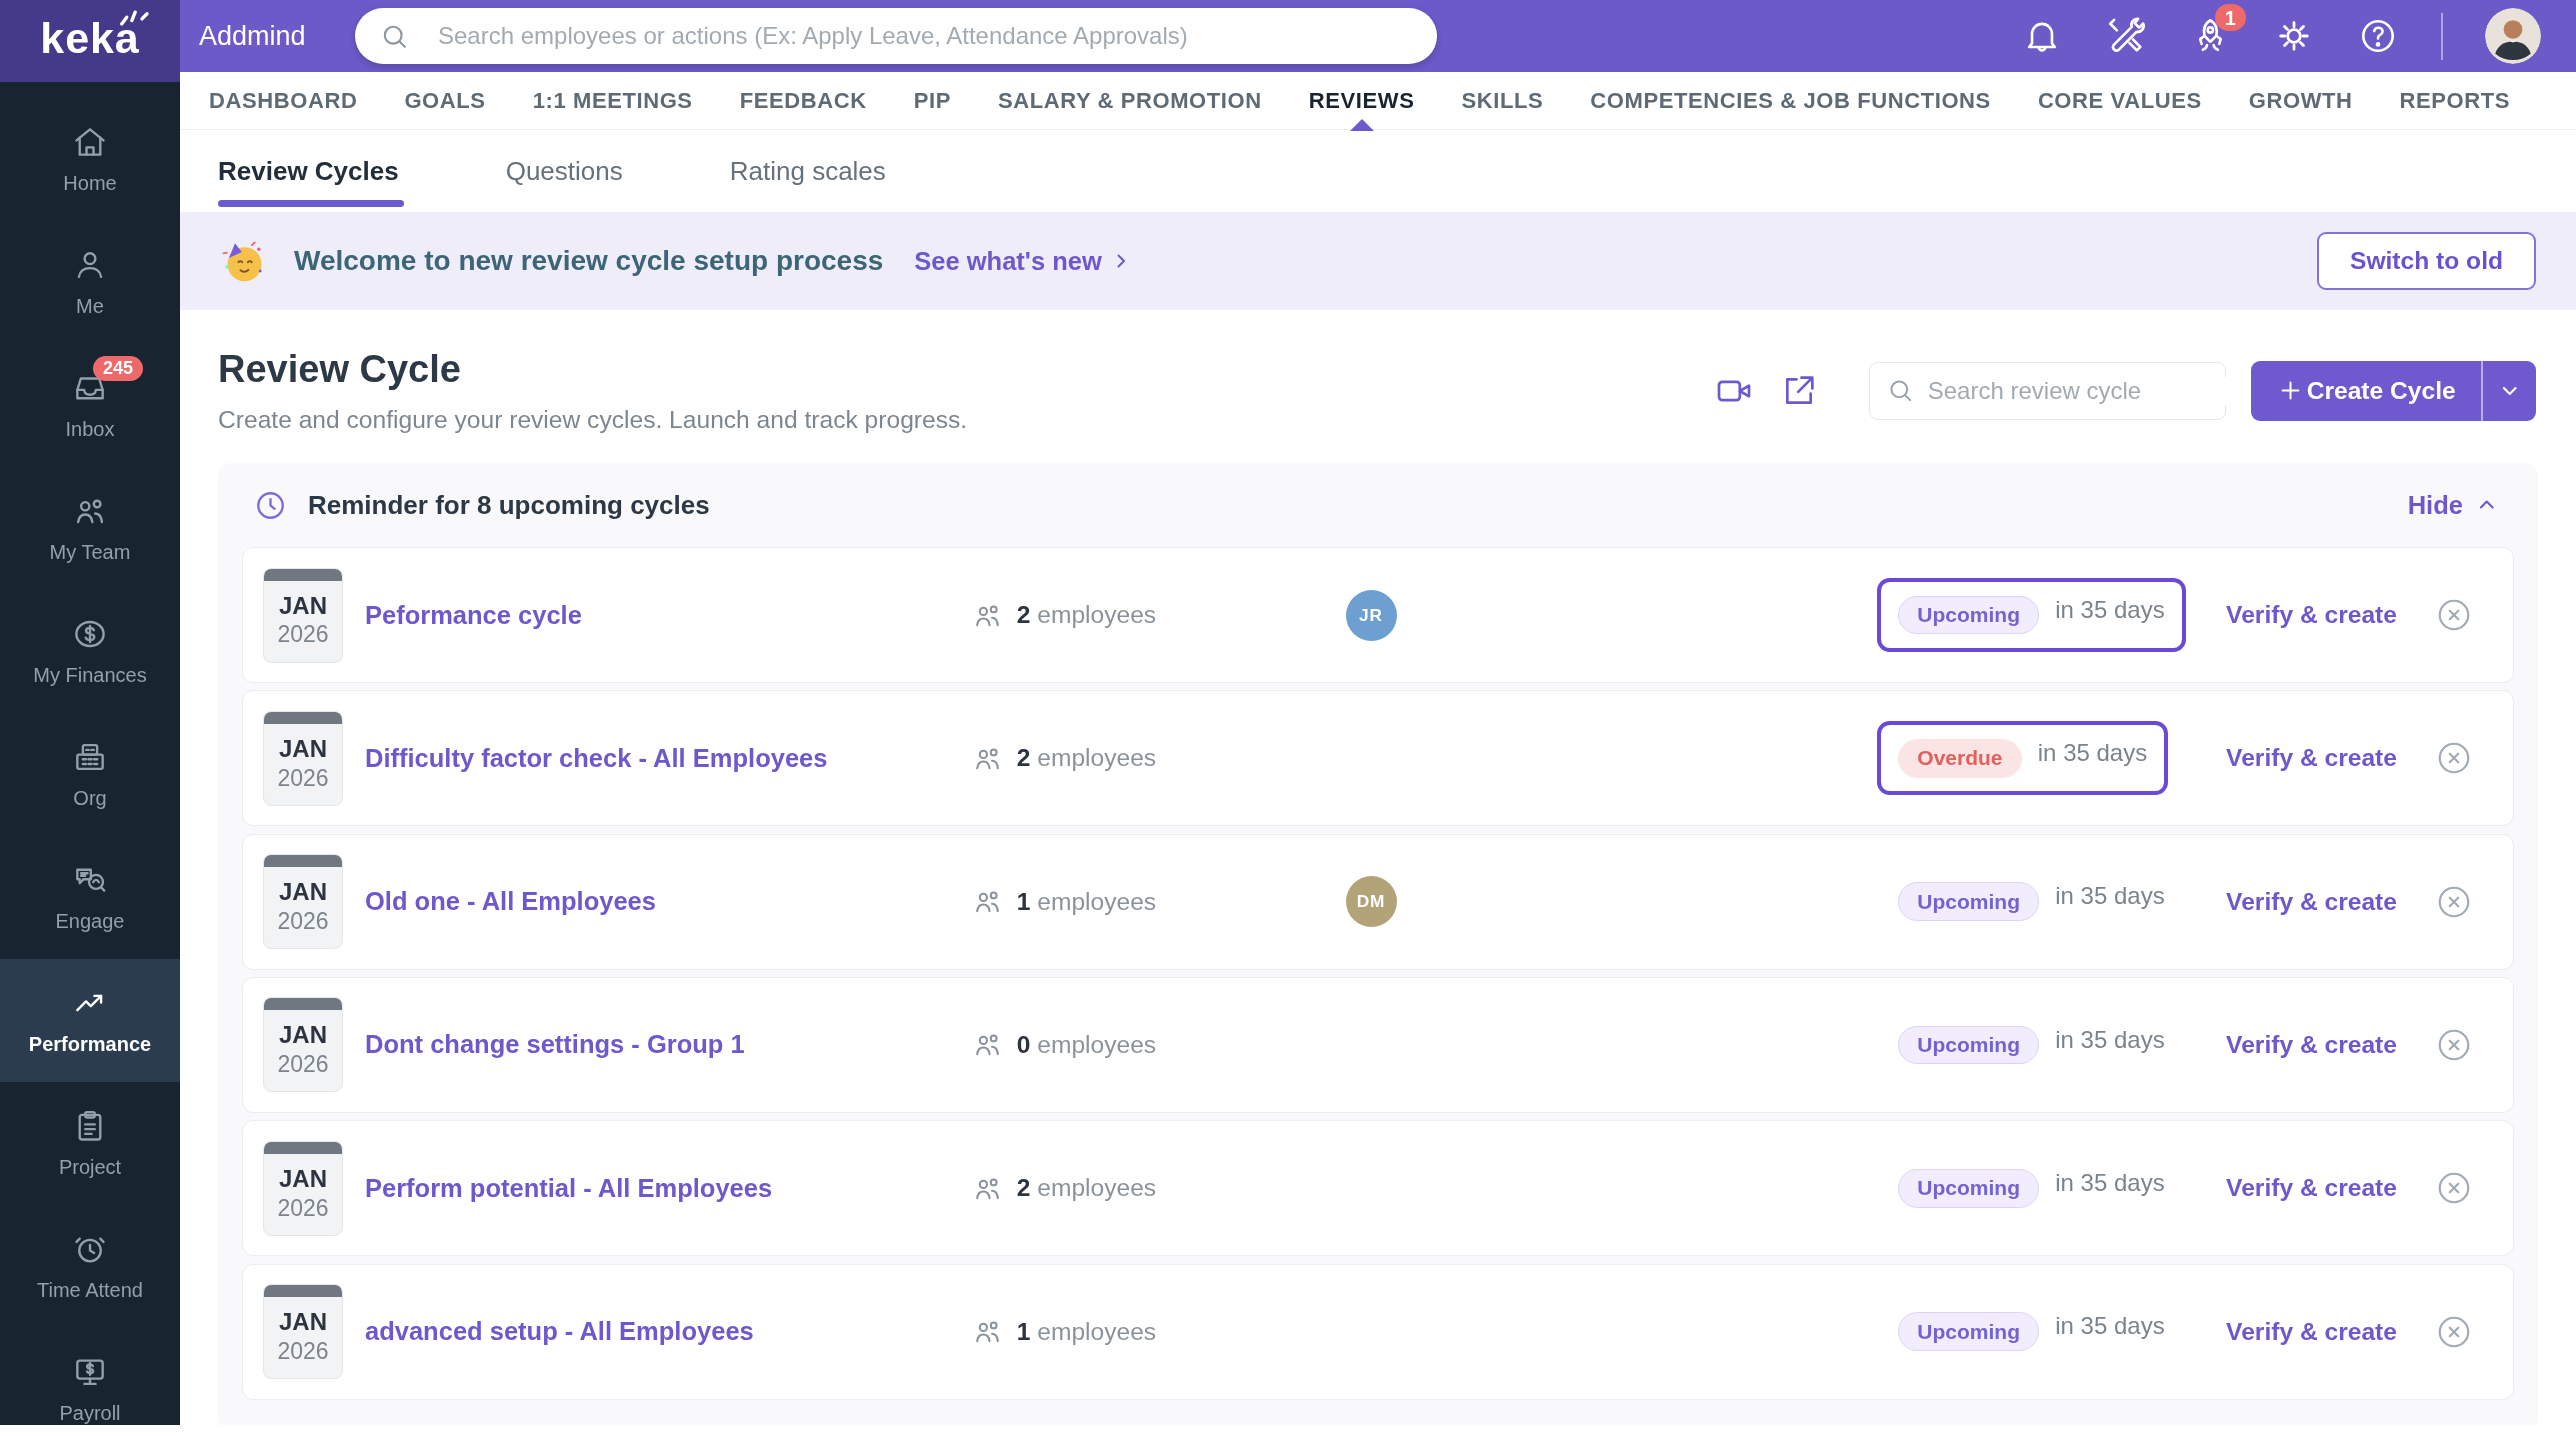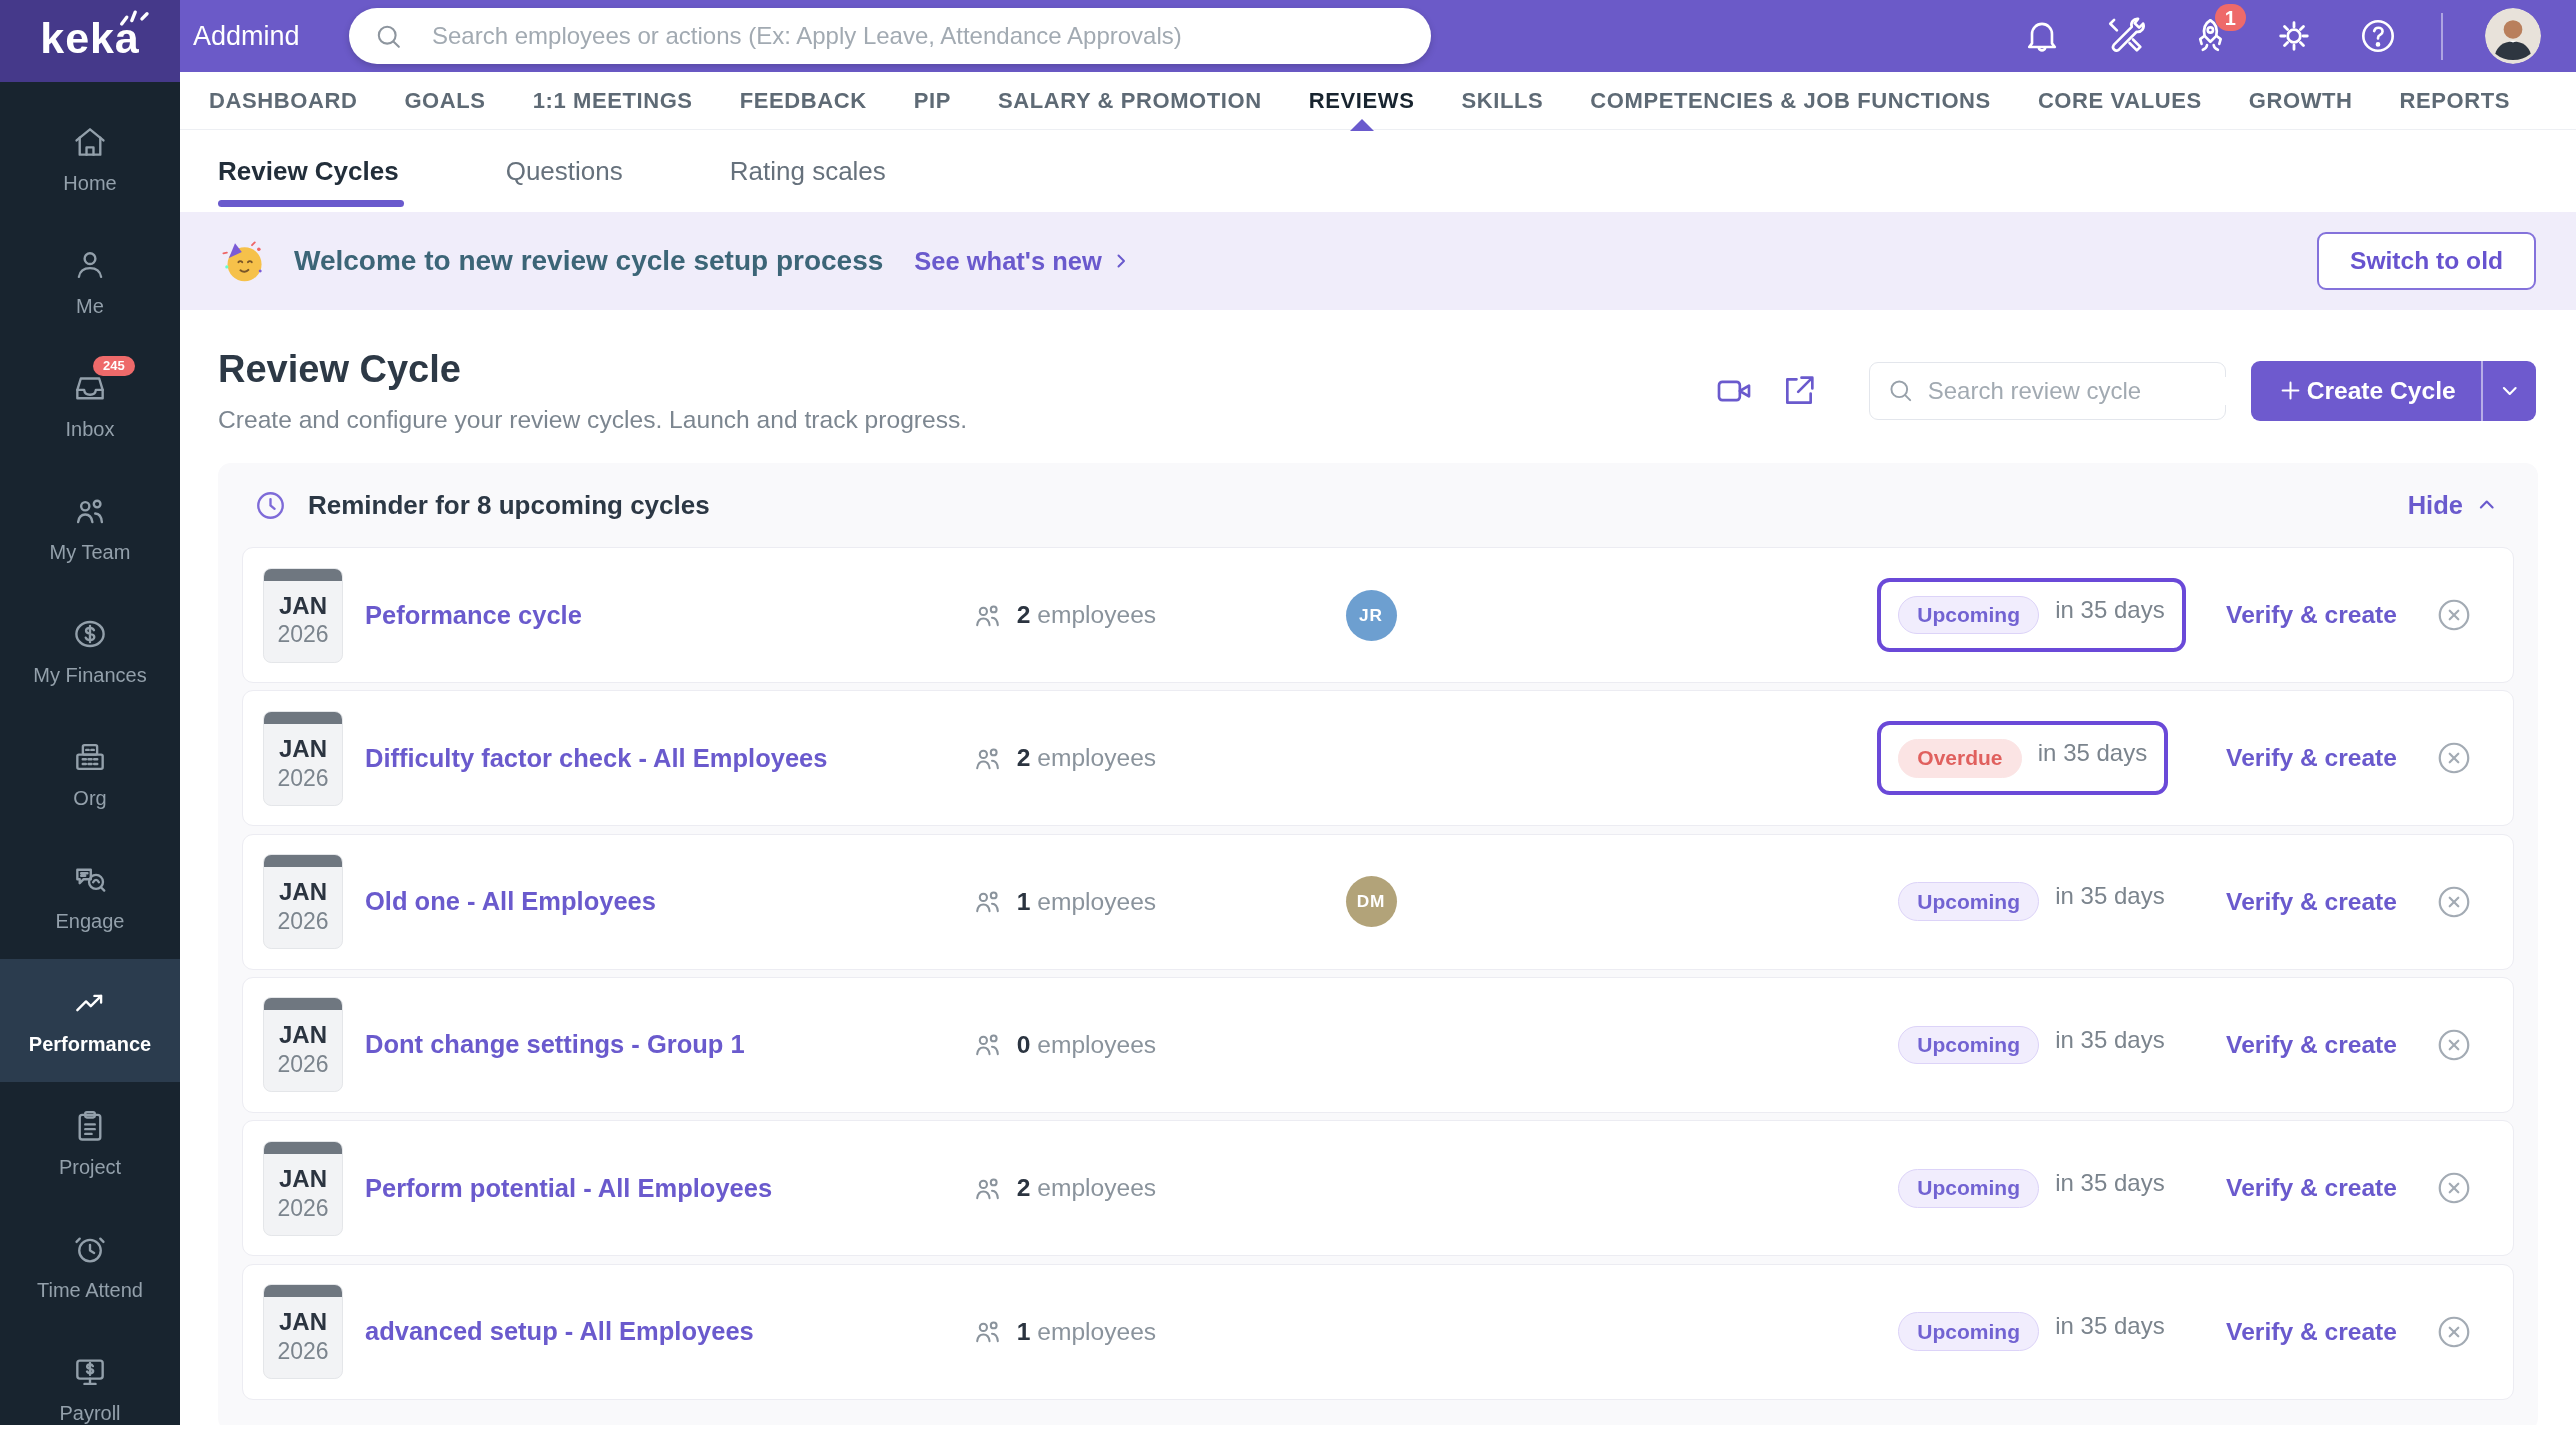--- a/index.html
+++ b/index.html
@@ -12,39 +12,39 @@
   }
   *{box-sizing:border-box;margin:0;padding:0;font-family:"Liberation Sans","DejaVu Sans",sans-serif;}
   html,body{width:2576px;height:1444px;overflow:hidden;background:#fff;}
   svg{display:block;}
 
   
   .topbar{height:72px;display:flex;align-items:center;background:var(--topbar);}
   .logo-block{width:180px;height:91px;background:var(--logo-block);display:flex;align-items:center;justify-content:center;position:relative;flex:none;}
   .logo-text{font-size:43px;font-weight:bold;color:#fff;letter-spacing:0.9px;margin-top:5.5px;}
   .logo-spark{position:absolute;top:11px;right:29px;width:35px;height:27px;}
-  .org-name{color:#fff;font-size:27px;margin-left:13px;width:156px;flex:none;}
+  .org-name{color:#fff;font-size:27px;margin-left:19px;width:156px;flex:none;}
   .search-pill{width:1082px;height:56px;background:#fff;border-radius:29px;display:flex;align-items:center;padding:0 24px;gap:28px;box-shadow:0 2.7px 7.3px rgba(0,0,0,.18);}
   .search-pill svg{width:31px;height:31px;color:#8d959e;flex:none;}
   .search-pill input{border:none;outline:none;flex:1;font-size:24px;color:#3a444e;background:transparent;}
   .search-pill input::placeholder{color:#a2aab2;}
   .top-icons{margin-left:auto;display:flex;align-items:center;gap:42px;padding-right:35px;color:#fff;}
   .top-icon{width:42px;height:42px;position:relative;color:#fff;cursor:pointer;}
   .top-icon svg{width:42px;height:42px;}
   .badge-dot{position:absolute;top:-11px;right:-14.6px;background:var(--badge-red);color:#fff;border-radius:909px;font-size:20px;font-weight:700;padding:2.7px 10px;line-height:1.1;}
   .top-divider{width:1.8px;height:47px;background:rgba(255,255,255,.45);}
   .avatar{width:56px;height:56px;border-radius:50%;overflow:hidden;flex:none;}
 
   
   .shell{display:flex;height:1353px;}
   .sidebar{width:180px;flex:none;background:var(--sidebar-bg);padding-top:25.5px;overflow:hidden;}
   .side-item{height:123px;display:flex;flex-direction:column;align-items:center;justify-content:center;gap:11px;color:#93a0ab;font-size:20px;position:relative;cursor:pointer;}
   .side-item svg{width:38px;height:38px;}
   .side-item.active{background:var(--sidebar-active-bg);color:#fff;font-weight:700;}
-  .side-badge{position:absolute;top:12.7px;left:93px;background:var(--badge-red);color:#fff;border-radius:909px;font-size:13px;font-weight:700;padding:2.7px 10px;line-height:1.1;}
+  .side-badge{position:absolute;top:12.7px;left:93px;background:var(--badge-red);color:#fff;border-radius:909px;font-size:18px;font-weight:700;padding:2.7px 10px;line-height:1.1;}
 
   main{flex:1;background:#fff;display:flex;flex-direction:column;overflow:hidden;}
 
   
   .tabs{height:58px;flex:none;display:flex;align-items:flex-end;gap:47px;padding-left:29px;border-bottom:1.8px solid #edeff3;}
   .tab{font-size:22px;font-weight:600;color:#5e6a75;letter-spacing:0.6px;position:relative;height:100%;display:flex;align-items:center;white-space:nowrap;cursor:pointer;}
   .tab.active{color:#18242f;font-weight:700;}
   .tab.active::after{content:"";position:absolute;left:50%;transform:translateX(-50%);bottom:-1.8px;border-left:12px solid transparent;border-right:12px solid transparent;border-bottom:12.7px solid var(--accent);}
 
   

